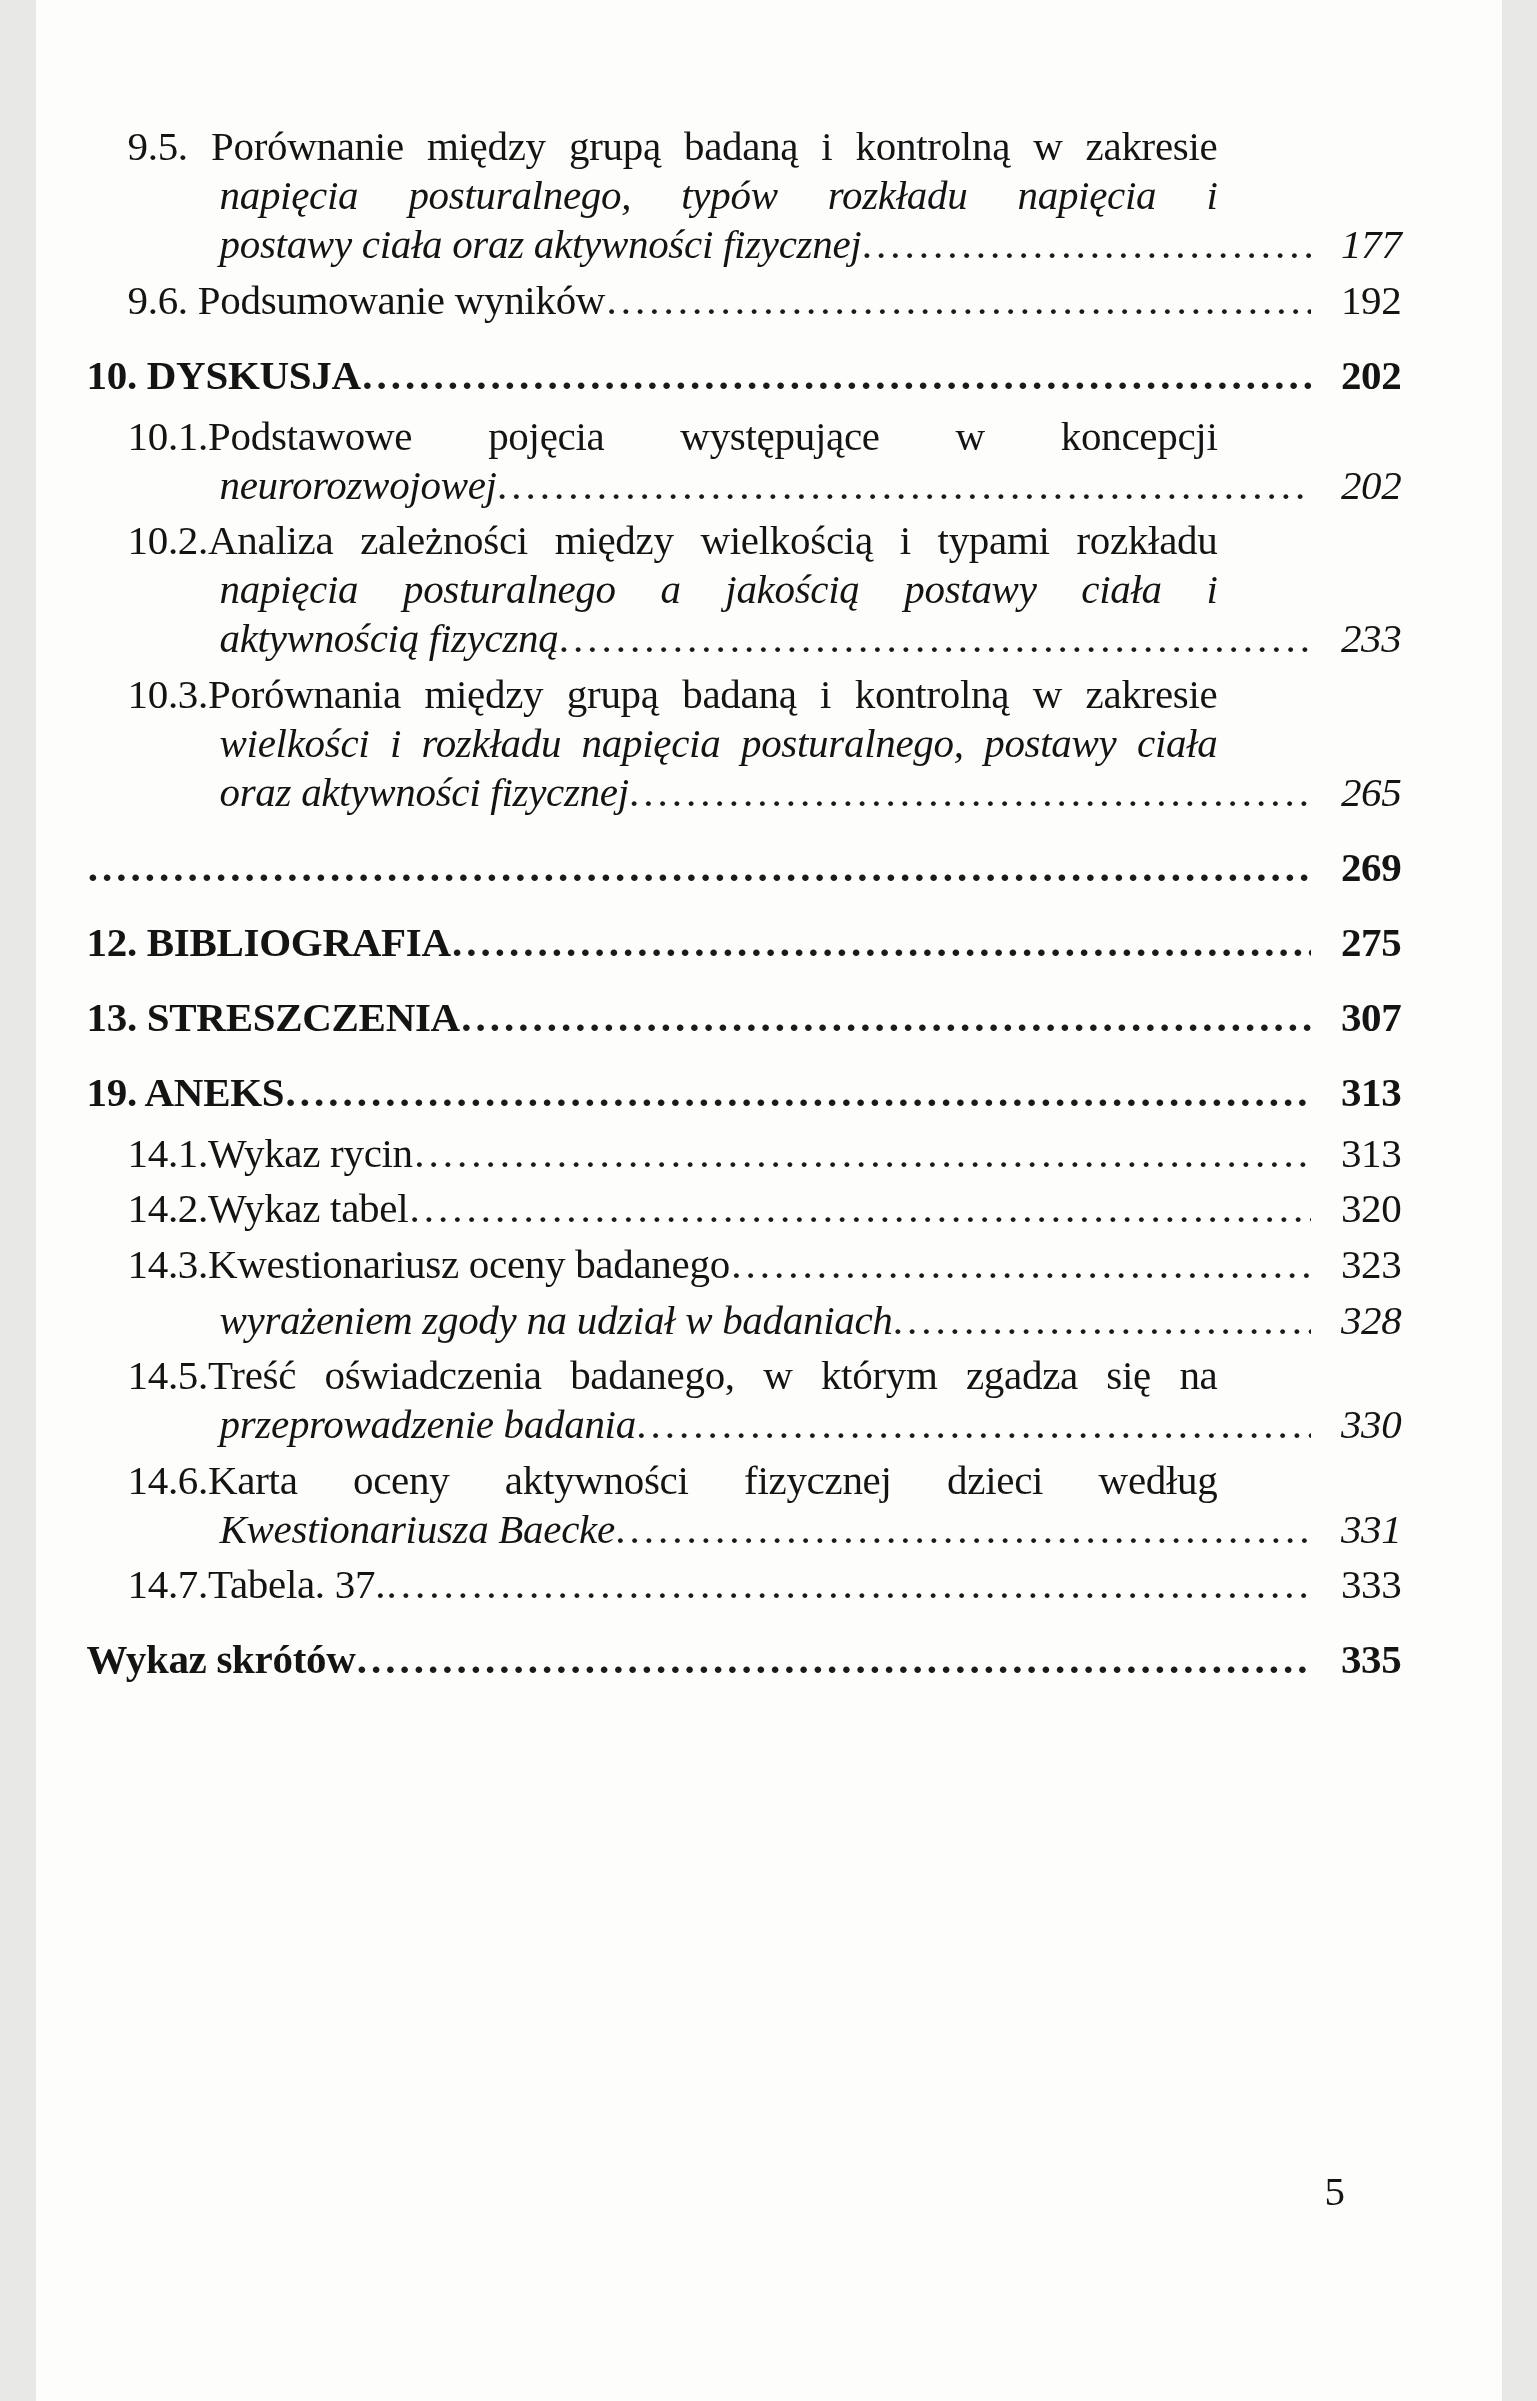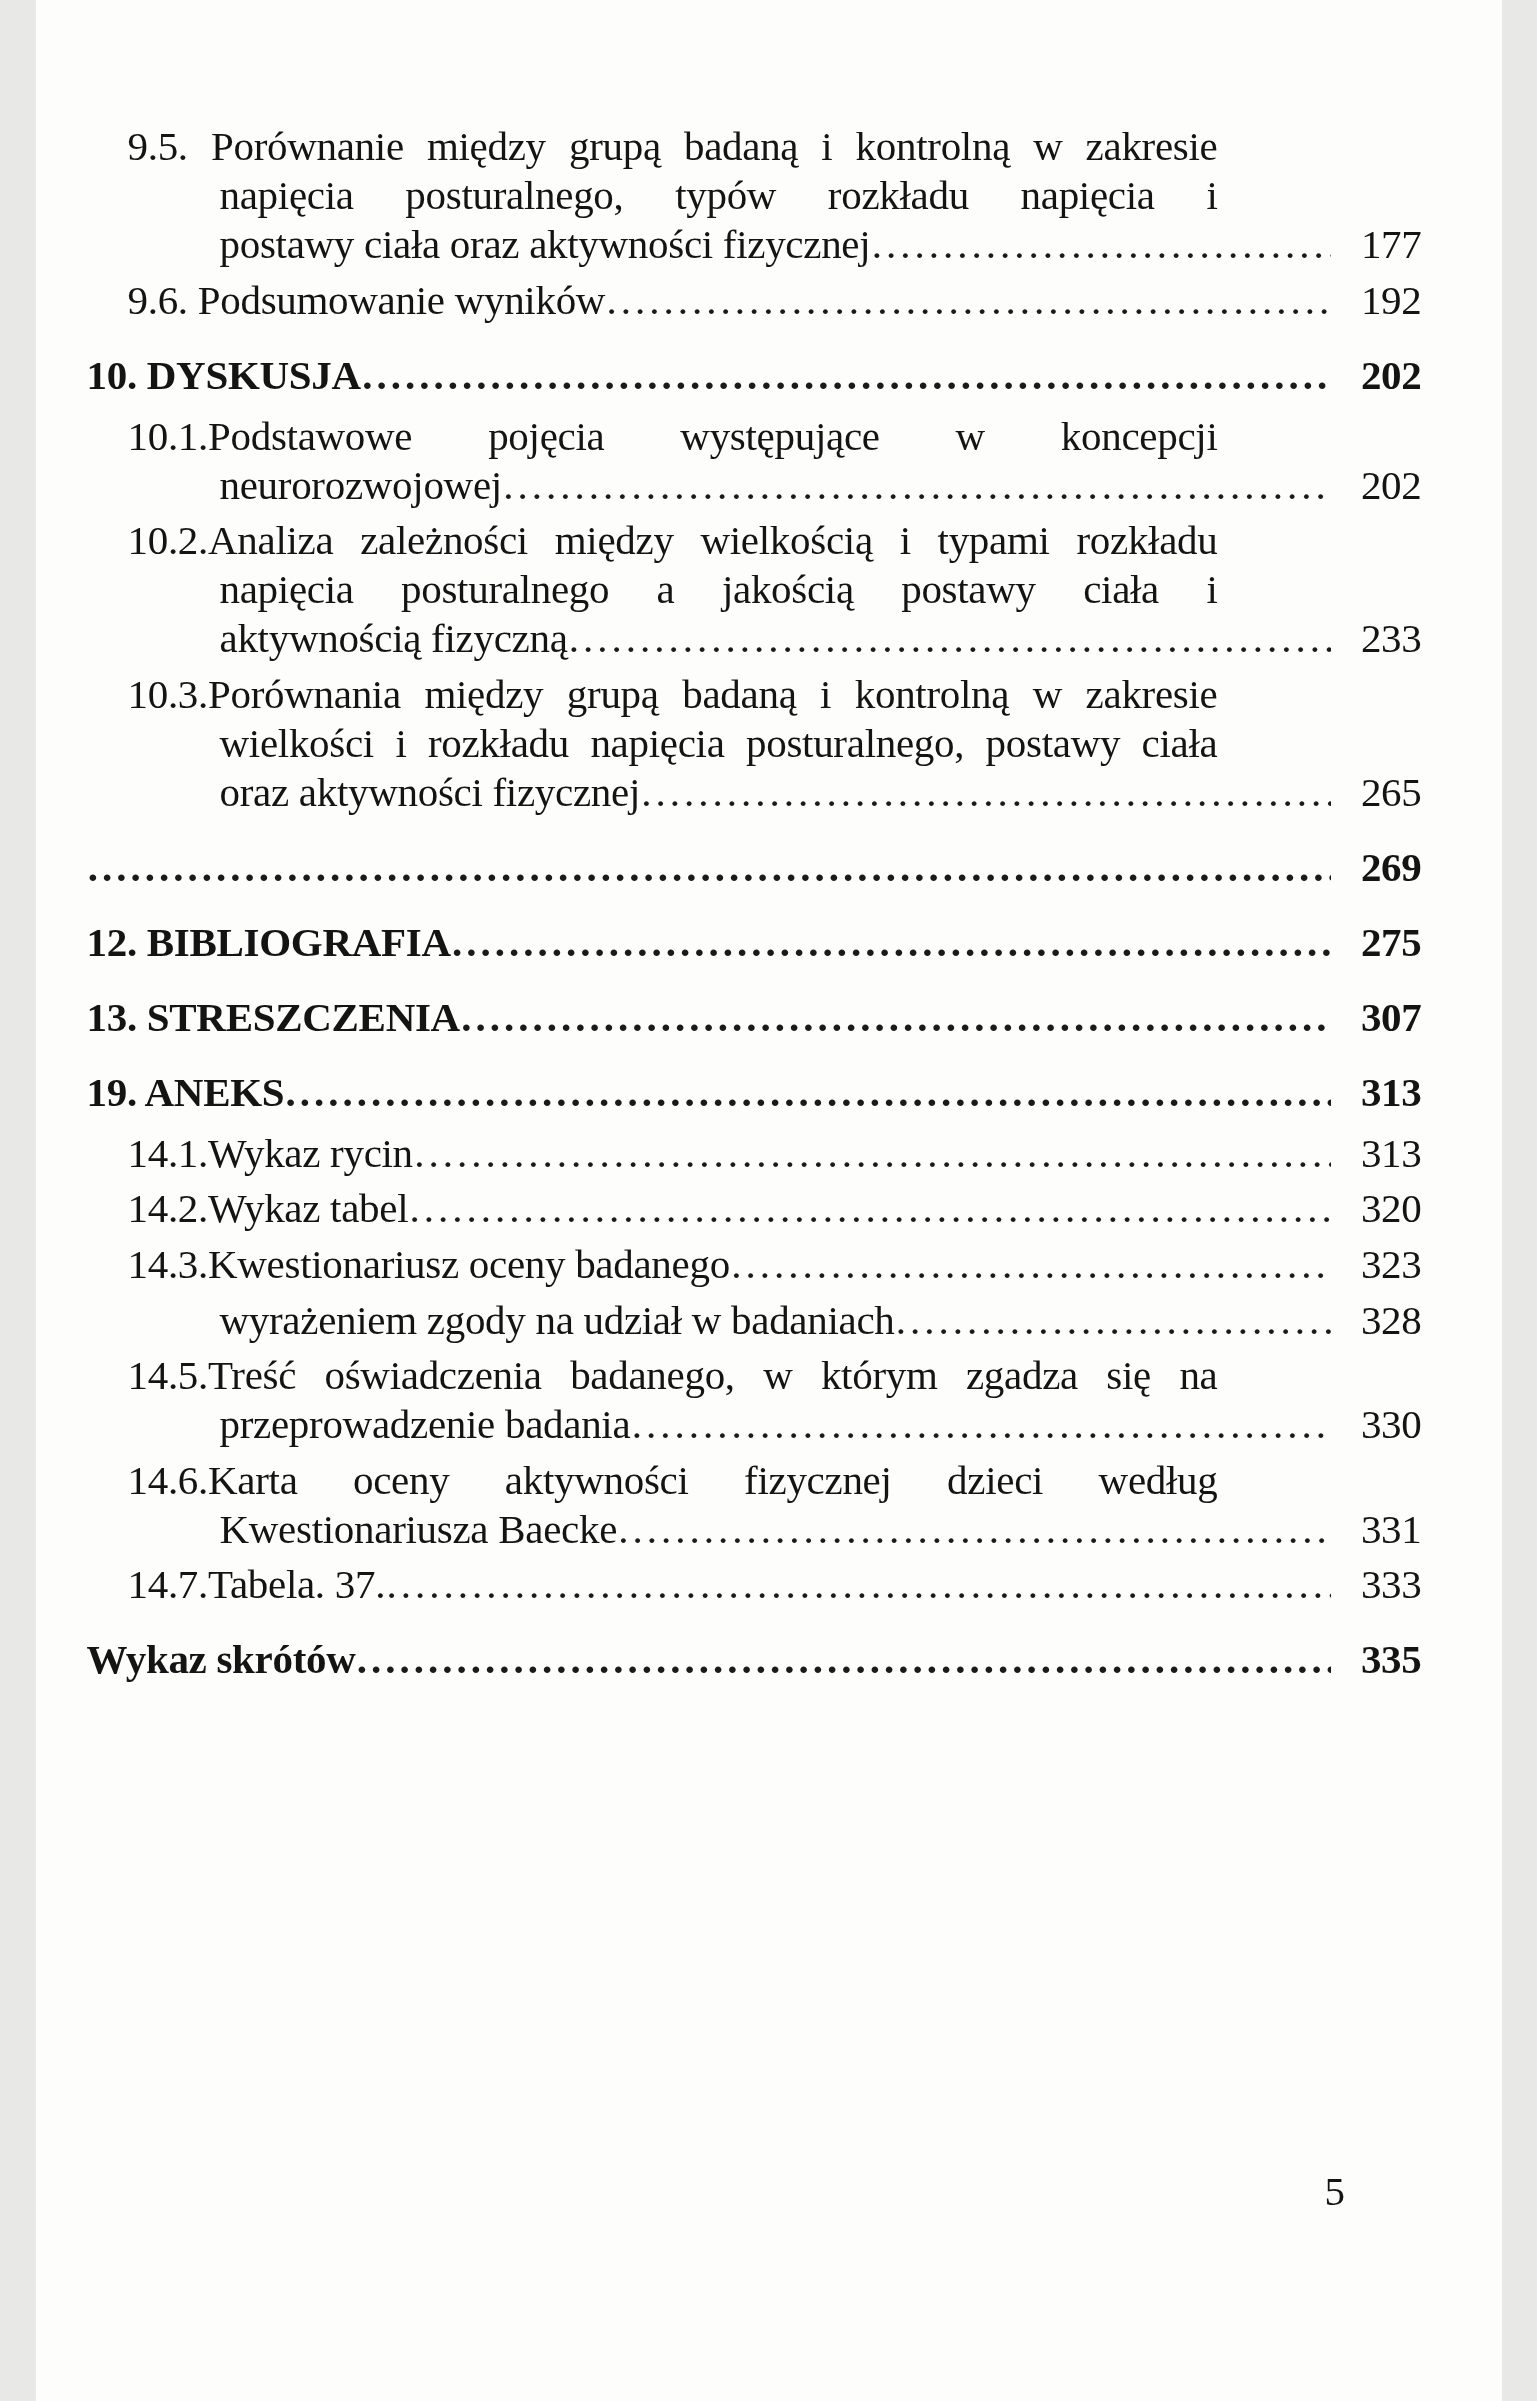--- a/index.html
+++ b/index.html
@@ -28,33 +28,33 @@
   .entry { margin: 0 0 6.6px 0; }
   .entry.chapter { margin-top: 26px; margin-bottom: 12px; }
   .entry.chapter .line { font-weight: bold; }
   .line {
     line-height: 49px;
     white-space: nowrap;
   }
   
   .ind-chapter { padding-left: 51px; justify-content: space-between; }
   .ind-sub     { padding-left: 92px; }
-  .ind-cont    { padding-left: 184px; }
+  .ind-cont    { padding-left: 184px; font-style: italic; }
   
   .line.justified {
     white-space: normal;
     text-align: justify;
     text-align-last: justify;
     margin-right: 284px;
   }
   
   .line.leaderline {
     display: flex;
     align-items: baseline;
-    padding-right: 80px;
+    padding-right: 100px;
   }
   .line.leaderline .txt { white-space: nowrap; }
   .line.leaderline .dots {
     flex: 1 1 auto;
     overflow: hidden;
     white-space: nowrap;
     letter-spacing: 4px;
     margin-left: 1.3px;
     margin-right: 30px;
     color: #1a1a1a;

